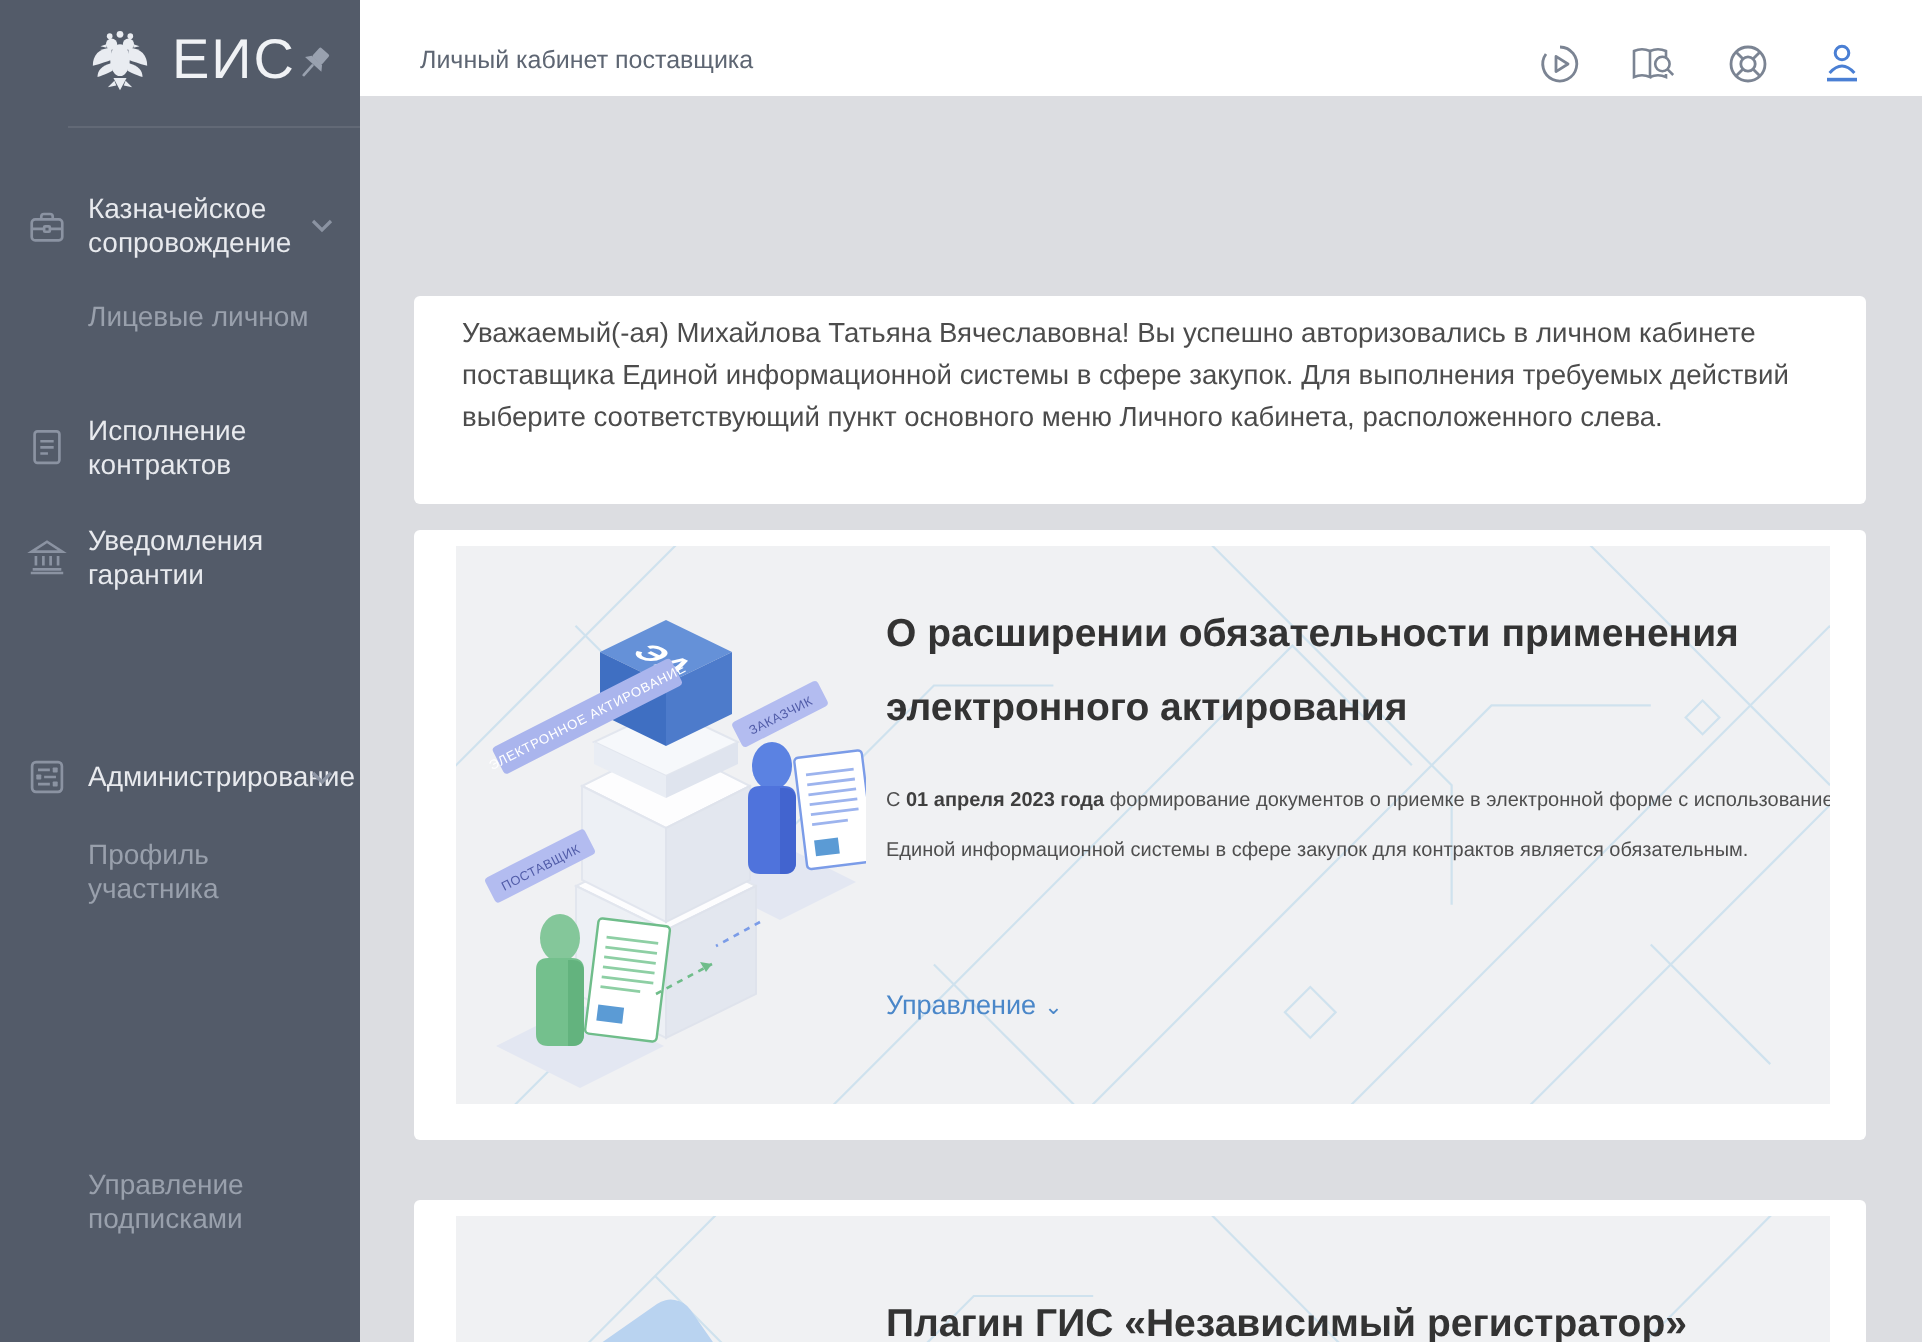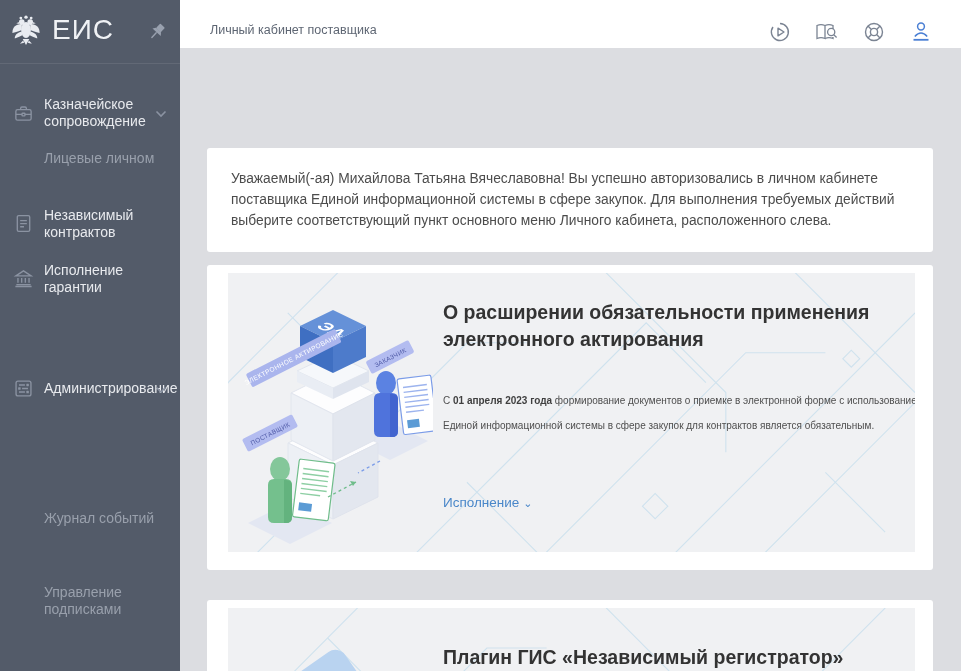--- a/index.html
+++ b/index.html
@@ -2,21 +2,21 @@
 <html><head>
 <meta charset="utf-8">
 <style>
   * { margin:0; padding:0; box-sizing:border-box; }
   html,body { width:961px; height:671px; overflow:hidden; background:#dcdde1;
               font-family:"Liberation Sans", sans-serif; }
   #app { position:relative; width:961px; height:671px; overflow:hidden; background:#dcdde1; }
 
   
   .sidebar { position:absolute; left:0; top:0; width:180px; height:671px; background:#535b69; z-index:5; }
-  .logo-row { position:relative; height:64px; border-bottom:1px solid rgba(255,255,255,.09); }
+  .logo-row { position:relative; height:64px; border-bottom:1px solid rgba(255,255,255,.09);margin-left:34px; }
   .eagle { position:absolute; left:11px; top:14px; }
   .brand-text { position:absolute; left:52px; top:14px; font-size:28px; color:#f0f2f5; letter-spacing:1px; font-weight:400; }
   .pin-btn { position:absolute; right:12px; top:20px; cursor:pointer; }
 
   .side-item { position:absolute; left:0; width:180px; display:flex; align-items:center; cursor:pointer; }
   .side-item .ic { width:22px; margin-left:13px; flex:0 0 22px; display:flex; align-items:center; }
   .side-item .lbl { margin-left:9px; font-size:14px; line-height:17px; color:#e8eaee; max-width:112px; }
   .side-item.sub .lbl { margin-left:44px; color:#99a0ac; }
   .chev { position:absolute; right:13px; top:50%; transform:translateY(-50%); }
   .ndot { display:inline-block; width:5px; height:5px; border-radius:50%; background:#3d8fd6; margin-left:6px; vertical-align:2px; }
@@ -24,32 +24,32 @@
   
   .topbar { position:absolute; left:180px; top:0; width:781px; height:48px; background:#ffffff; z-index:4; }
   .topbar-title { position:absolute; left:30px; top:23px; font-size:12.5px; color:#5e6673; }
   .topbar-icons { position:absolute; right:28px; top:18px; display:flex; gap:22px; }
   .tb-icon { width:25px; height:28px; cursor:pointer; display:flex; align-items:center; justify-content:center; }
 
   
   .content { position:absolute; left:180px; top:64px; width:781px; height:607px; background:#dcdde1; }
   .card { position:absolute; left:27px; width:726px; background:#ffffff; border-radius:3px; }
 
-  .welcome-card { top:84px; height:104px; padding:20px 24px; font-size:13.8px; line-height:21px; color:#4c4c4c; }
+  .welcome-card { top:84px; height:104px; padding:8px 24px; font-size:13.8px; line-height:21px; color:#4c4c4c; }
 
   .news-card1 { top:201px; height:305px; overflow:hidden; }
   .news-card2 { top:536px; height:250px; overflow:hidden; }
   .card-inner { position:absolute; left:21px; right:18px; top:8px; bottom:18px; background:#f0f1f3; overflow:hidden; }
   .news-card2 .card-inner { bottom:auto; height:260px; }
   .pattern { position:absolute; left:0; top:0; width:100%; height:100%; }
 
   .illus { position:absolute; left:0; top:0; }
 
   .card-title { position:absolute; left:215px; top:26px; width:515px; font-size:19.5px; font-weight:bold;
-                color:#333333; line-height:27px; }
+                color:#333333; line-height:37px; }
   .card-body  { position:absolute; left:215px; top:116px; width:485px; font-size:10px; line-height:24.5px; color:#4e4e4e; }
   .card-body b { color:#3f3f3f; }
   .more-link { position:absolute; left:215px; top:222px; font-size:13.5px; color:#4a87c9; cursor:pointer; }
   .more-link .caret { font-size:11px; margin-left:4px; }
 
   .news-card2 .card-title { top:36px; width:520px; }
 </style>
 </head>
 <body>
 
@@ -109,32 +109,32 @@
       <span class="lbl">Лицевые личном</span>
     </div>
 
     <div class="side-item" style="top:215px; height:17px;">
       <span class="ic">
         <svg width="21" height="21" viewBox="0 0 22 22" fill="none" stroke="#8b93a2" stroke-width="1.4">
           <rect x="4.5" y="2.8" width="13" height="16.5" rx="1.5"></rect>
           <path d="M7.5 8 H14.5 M7.5 11.2 H14.5 M7.5 14.4 H11.5"></path>
         </svg>
       </span>
-      <span class="lbl">Независимый контрактов</span>
+      <span class="lbl">Исполнение контрактов</span>
     </div>
 
     <div class="side-item" style="top:270px; height:17px;">
       <span class="ic">
         <svg width="21" height="21" viewBox="0 0 22 22" fill="none" stroke="#8b93a2" stroke-width="1.4">
           <path d="M3 8.2 L11 3 L19 8.2 Z"></path>
           <path d="M5.2 10.5 V15.5 M9.1 10.5 V15.5 M12.9 10.5 V15.5 M16.8 10.5 V15.5"></path>
           <path d="M3.5 17.5 H18.5 M2.5 19.4 H19.5"></path>
         </svg>
       </span>
-      <span class="lbl">Исполнение гарантии</span>
+      <span class="lbl">Уведомления гарантии</span>
     </div>
 
 
     <div class="side-item" style="top:380px; height:17px;">
       <span class="ic">
         <svg width="21" height="21" viewBox="0 0 22 22" fill="none" stroke="#8b93a2" stroke-width="1.4">
           <rect x="3.2" y="3.2" width="15.6" height="15.6" rx="2"></rect>
           <path d="M6.3 7.3 H12.5 M9.5 11 H15.7 M6.3 14.7 H12.5"></path>
           <rect x="14" y="6" width="2.6" height="2.6" rx="0.4" fill="#8b93a2" stroke="none"></rect>
           <rect x="5.4" y="9.7" width="2.6" height="2.6" rx="0.4" fill="#8b93a2" stroke="none"></rect>
@@ -142,22 +142,22 @@
         </svg>
       </span>
       <span class="lbl">Администрирование</span>
       <span class="chev">
         <svg width="12" height="8" viewBox="0 0 12 8" fill="none" stroke="#8b93a2" stroke-width="1.6">
             <path d="M1.5 1.5 L6 6 L10.5 1.5"></path>
           </svg>
       </span>
     </div>
 
-    <div class="side-item sub" style="top:510px; height:17px;">
-      <span class="lbl">Журнал событий</span>
+    <div class="side-item sub" style="top:427px; height:17px;">
+      <span class="lbl">Профиль участника</span>
     </div>
     <div class="side-item sub" style="top:552px; height:17px;margin-top:40px;">
       <span class="lbl">Управление подписками</span>
     </div>
 
   </nav>
 
   <header class="topbar">
     <span class="topbar-title">Личный кабинет поставщика</span>
     <div class="topbar-icons">
@@ -280,21 +280,21 @@
 
           <g fill="none" stroke-dasharray="3 3" stroke-width="1.3">
             <path d="M100 224 L128 209" stroke="#6fbd8a"></path>
             <path d="M152 188 L130 200" stroke="#7b9ce8"></path>
           </g>
           <path d="M128 209 l-6 -1 l3 5 Z" fill="#6fbd8a"></path>
         </svg>
 
         <h2 class="card-title">О расширении обязательности применения электронного актирования</h2>
         <p class="card-body"><span>С </span><b>01 апреля 2023 года</b><span> формирование документов о приемке в электронной форме с использованием Единой информационной системы в сфере закупок для контрактов является обязательным.</span></p>
-        <a class="more-link"><span>Исполнение</span><span class="caret">⌄</span></a>
+        <a class="more-link"><span>Управление</span><span class="caret">⌄</span></a>
       </div>
     </section>
 
     <section class="card news-card2" style="height:250px;">
       <div class="card-inner">
         <svg class="pattern" viewBox="0 0 690 260" preserveAspectRatio="none" fill="none" stroke="#cfe2ee" stroke-width="1.1">
           <path d="M-10 140 L150 -20"></path>
             <path d="M40 260 L260 40 h60"></path>
             <path d="M420 240 L690 -30"></path>
           <path d="M360 -20 L520 140"></path>

